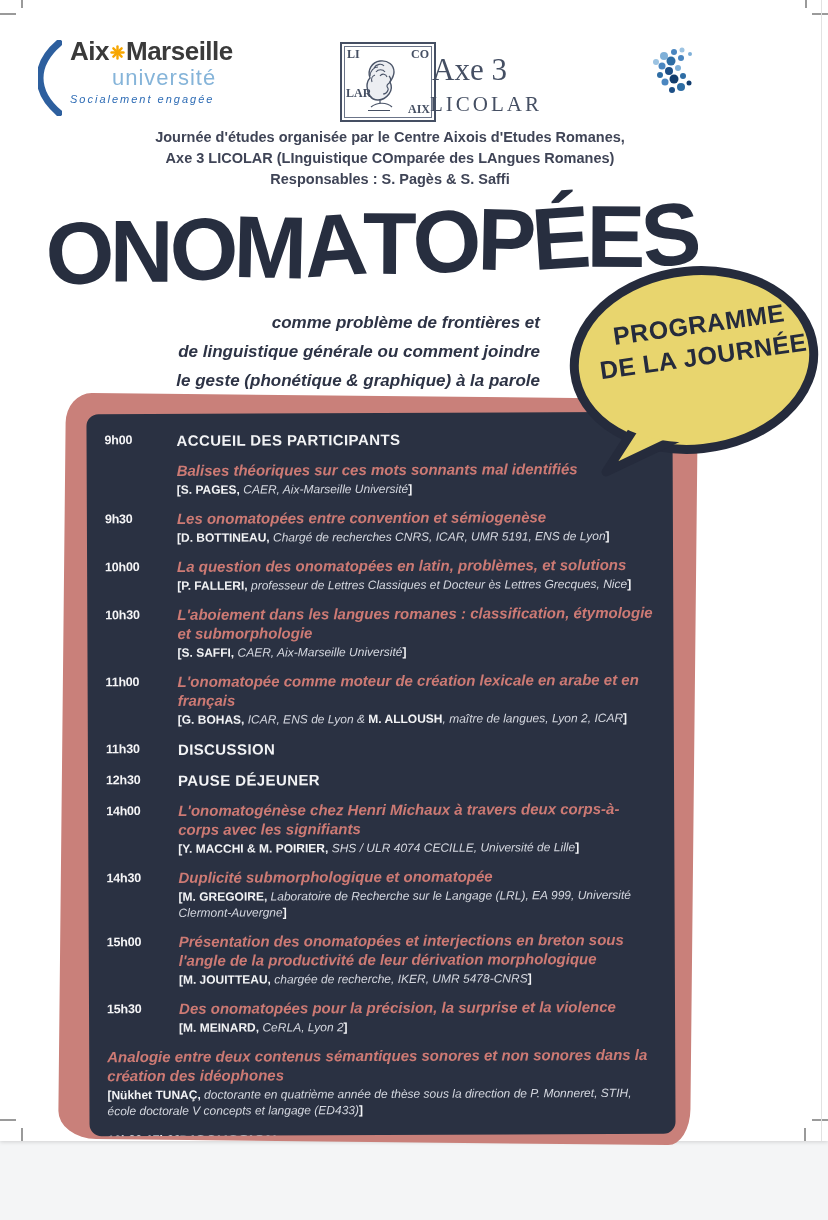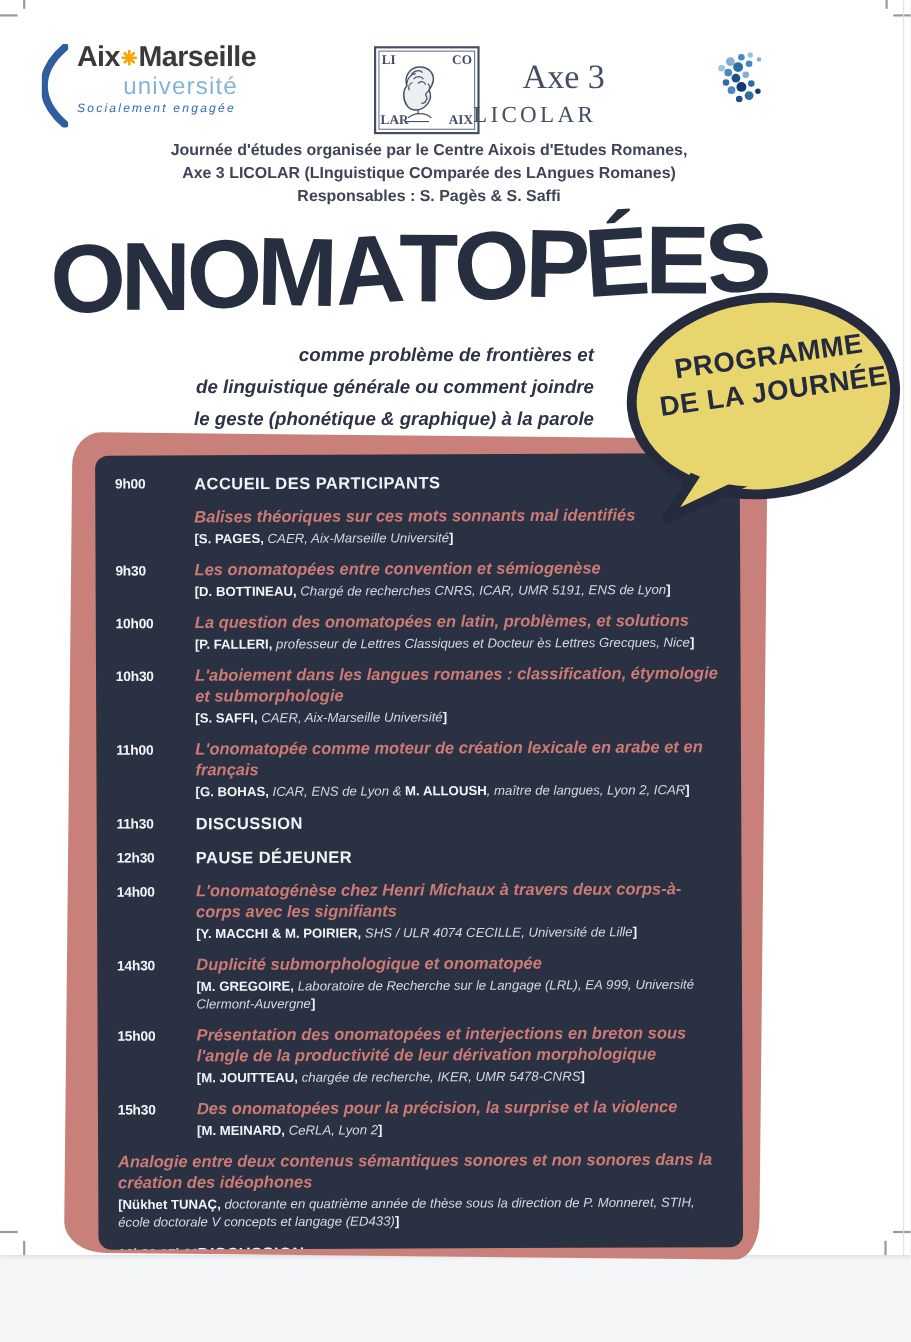--- a/index.html
+++ b/index.html
@@ -30,24 +30,24 @@
   .amu-text{margin-left:8px;}
   .amu-l1{font-size:26px;font-weight:bold;color:#3a3a3a;letter-spacing:-0.5px;display:flex;align-items:center;}
   .amu-star{display:inline-block;margin:0 1px;}
   .amu-l2{font-size:22px;color:#85b4d9;letter-spacing:1px;margin:-2px 0 0 42px;}
   .amu-l3{font-size:11px;font-style:italic;color:#2e6cb5;letter-spacing:2px;margin-top:2px;}
 
   .seal{position:absolute;left:340px;top:42px;width:96px;height:80px;border:2px solid #454f63;box-sizing:border-box;background:#fff;}
   .seal::after{content:"";position:absolute;inset:2px;border:1px solid #6b7488;pointer-events:none;}
   .seal-corner{position:absolute;font-family:"Liberation Serif","DejaVu Serif",serif;font-size:12px;font-weight:bold;color:#454f63;z-index:2;}
   .sc-tl{left:5px;top:3px;} .sc-tr{right:5px;top:3px;}
-  .sc-bl{left:4px;bottom:3px;} .sc-br{right:4px;bottom:3px;}
+  .sc-bl{left:4px;bottom:19px;} .sc-br{right:4px;bottom:3px;}
   .seal-line{position:absolute;left:26px;bottom:9px;width:22px;height:1px;background:#454f63;}
   .seal-head{position:absolute;left:14px;top:12px;}
-  .axe3{position:absolute;left:432px;top:52px;font-family:"Liberation Serif","DejaVu Serif",serif;font-size:31px;color:#454f63;margin-left:43px;}
+  .axe3{position:absolute;left:432px;top:52px;font-family:"Liberation Serif","DejaVu Serif",serif;font-size:31px;color:#454f63;}
   .licolar-word{position:absolute;left:430px;top:92px;font-family:"Liberation Serif","DejaVu Serif",serif;font-size:21px;letter-spacing:3px;color:#454f63;}
 
   .caer{position:absolute;left:648px;top:42px;width:170px;height:60px;display:flex;}
   .caer-dots{flex:none;}
   .caer-text{margin-left:6px;margin-top:6px;}
   .caer-acronym{font-size:31px;font-weight:bold;color:#53687f;letter-spacing:1px;line-height:30px;}
   .caer-full{font-size:7px;color:#bf3a2b;letter-spacing:0.2px;margin-top:1px;}
 
   
   .event-header{

